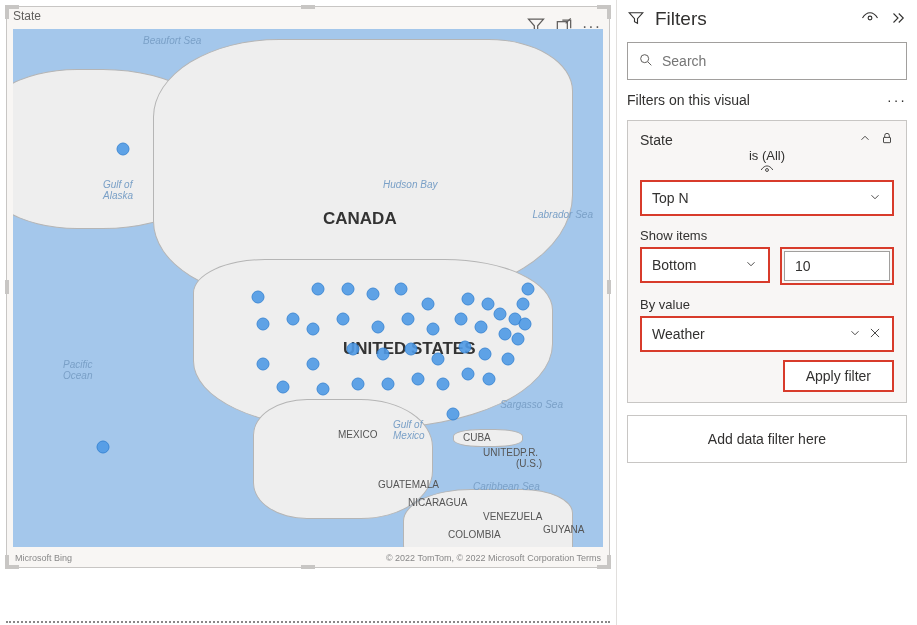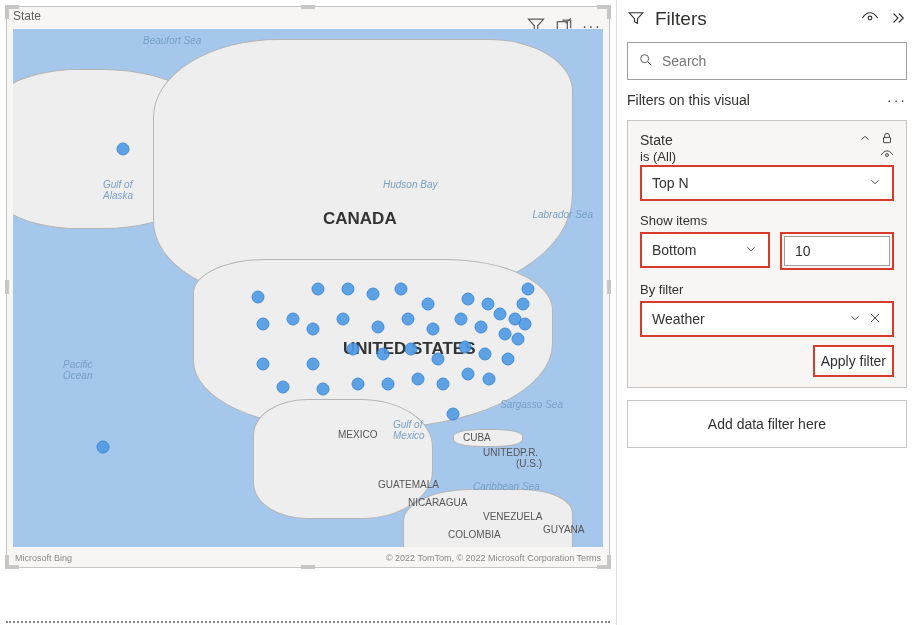--- a/index.html
+++ b/index.html
@@ -86,40 +86,40 @@
 
   .filter-card {
     border: 1px solid #c8c6c4;
     background: #f8f6f5;
     padding: 10px 12px 10px 12px;
   }
   .card-head {
     display: flex; align-items: center; gap: 8px;
   }
   .card-head .name { font-size: 14px; flex: 1; }
-  .card-sub { display: flex; align-items: center; }
+  .card-sub { display: flex; align-items: center; flex-direction: column; }
   .card-sub .txt { font-size: 13px; color: #323130; flex: 1; }
   .lbl { font-size: 13px; color: #323130; margin-top: 12px; margin-bottom: 4px; display: flex; align-items: center; gap: 4px; }
 
   .redbox { border: 2px solid #d83b2b; }
   .field-row {
     background: #fff; height: 36px;
     display: flex; align-items: center;
     padding: 0 10px;
   }
   .field-row .val { flex: 1; font-size: 14px; }
   .inner-border { border: 1px solid #a19f9d; }
   .show-items { display: flex; gap: 10px; }
   .show-items .col { flex: 1; }
   .byvalue .chev { margin-right: 6px; }
 
   .apply-row { display: flex; justify-content: flex-end; margin-top: 8px; }
   .apply-btn {
     border: 2px solid #d83b2b; background: #fff;
-    padding: 6px 6px; font-size: 14px; color: #323130;
+    padding: 6px 21px; font-size: 14px; color: #323130;
   }
 
   .add-fields {
     border: 1px solid #c8c6c4; height: 48px;
     display: flex; align-items: center; justify-content: center;
     font-size: 14px; color: #323130;
   }
 
   svg { stroke: currentColor; fill: none; stroke-width: 1.5; }
 </style>
@@ -303,21 +303,21 @@
               <path d="M6 9l6 6 6-6"></path>
             </svg></span>
       </div>
       <div class="col redbox" style="padding:2px">
         <div class="inner-border field-row" style="height:30px">
           <div class="val">10</div>
         </div>
       </div>
     </div>
 
-    <div class="lbl">By filter</div>
+    <div class="lbl">By value</div>
     <div class="redbox field-row byvalue">
       <div class="val">Weather</div>
       <span class="chev"><svg width="14" height="14" viewBox="0 0 24 24">
             <path d="M6 9l6 6 6-6"></path>
           </svg></span>
       <span><svg width="14" height="14" viewBox="0 0 24 24">
             <path d="M5 5l14 14M19 5L5 19"></path>
           </svg></span>
     </div>
 

